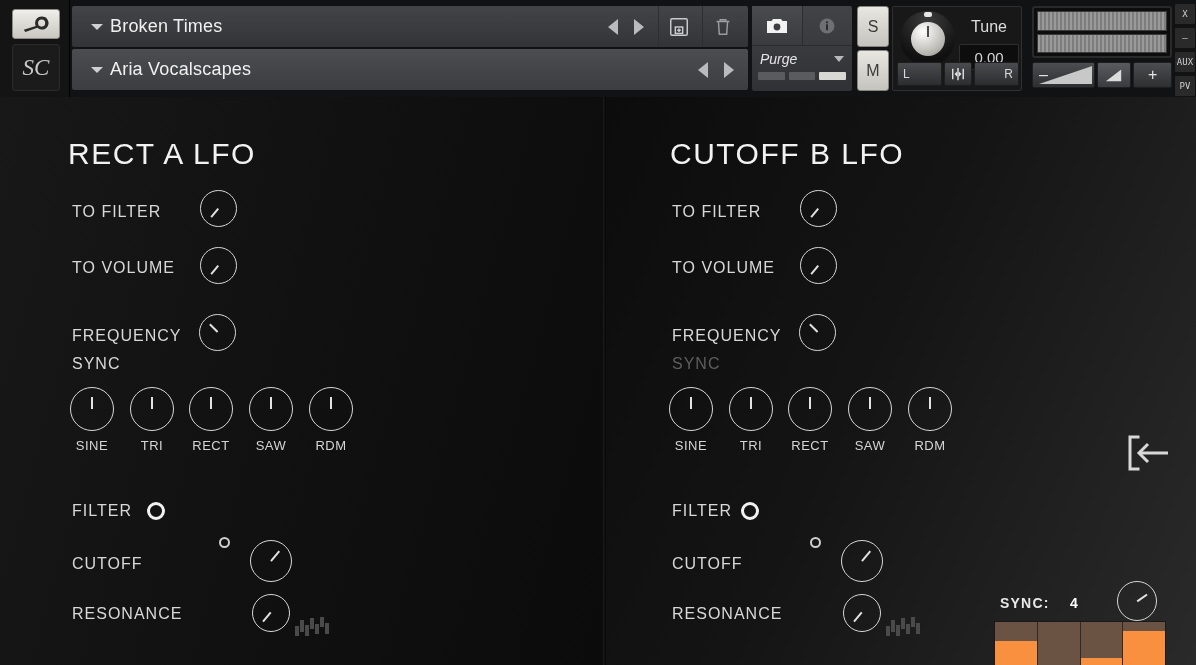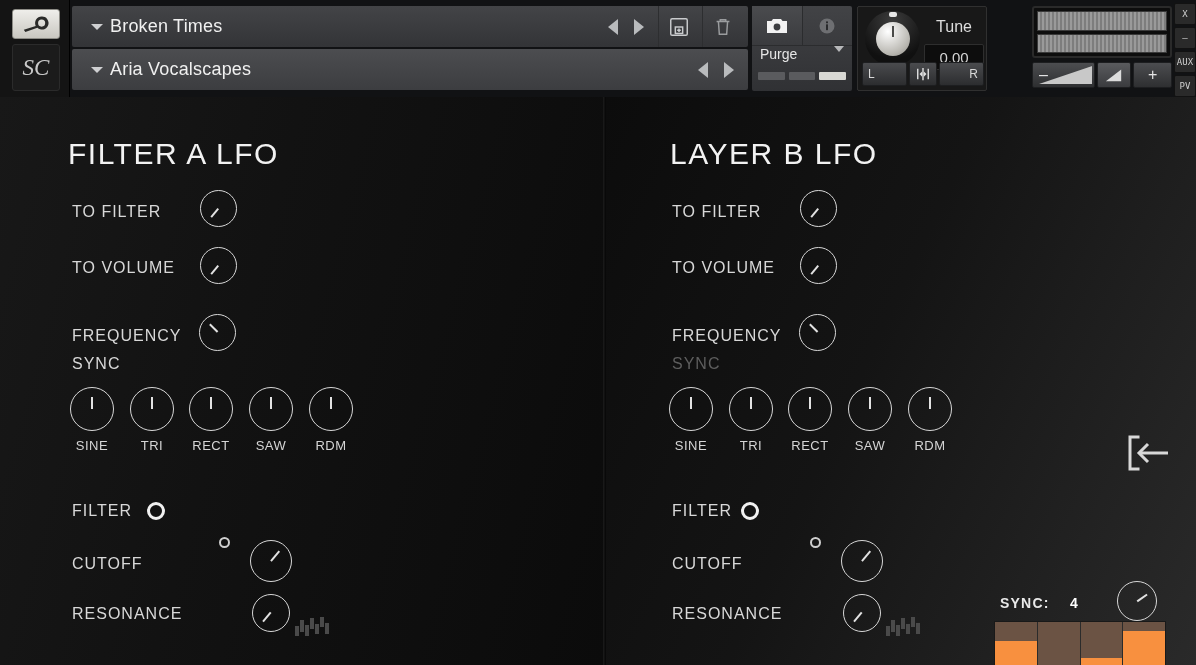--- a/index.html
+++ b/index.html
@@ -43,34 +43,34 @@
             border-left:1px solid #2d2e30; }
   .icobtn svg { width:22px;height:22px; }
 
   .purge-box { position:absolute; left:752px; top:6px; width:100px; height:85px;
                background:linear-gradient(#424346,#303134); border-radius:2px; }
   .purge-top { display:flex; height:40px; border-bottom:1px solid #2b2c2e; }
   .purge-cam { flex:1; display:flex;align-items:center;justify-content:center;
                background:linear-gradient(#4a4b4e,#3a3b3e); }
   .purge-info { flex:1; display:flex;align-items:center;justify-content:center;
                 border-left:1px solid #2b2c2e; }
-  .purge-label { display:flex; height:26px; padding:0 8px; }
+  .purge-label { display:flex; align-items:center; height:26px; padding:0 8px;font-style:italic; }
   .purge-label span { font-size:14px; color:#e6e6e6; flex:1; }
   .purge-label i { width:0;height:0;border-left:5px solid transparent;border-right:5px solid transparent;
                    border-top:6px solid #b7b8ba; }
   .purge-bars { display:flex; gap:4px; padding:0 6px; }
   .pbar { height:8px; flex:1; background:#5a5b5e; border-radius:1px; }
   .pbar.on { background:#d8d8d4; }
 
   .sm-col { position:absolute; left:857px; top:6px; width:32px; height:85px; }
   .smbtn { width:32px; height:41px; background:linear-gradient(#e8e7e2,#c4c3bd);
            border:1px solid #85847f; border-radius:3px; display:flex;align-items:center;justify-content:center;
            color:#3a3a38; font-size:16px; margin-bottom:3px; }
 
-  .tune-box { position:absolute; left:857px; top:6px; width:130px; height:85px;
+  .tune-box { position:absolute; left:892px; top:6px; width:130px; height:85px;
               background:#181818; border:1px solid #303030; border-radius:2px; }
   .knob-big { position:absolute; left:7px; top:4px; width:55px; height:55px; border-radius:50%;
               background:radial-gradient(circle at 50% 18%, #3c3c3c, #101010 72%);
               display:flex; align-items:center; justify-content:center; }
   .knob-big::before { content:""; position:absolute; top:1px; left:50%; transform:translateX(-50%);
                       width:8px; height:5px; background:#e8e8e8; border-radius:2px; }
   .knob-big .cap { width:34px; height:34px; border-radius:50%;
                    background:radial-gradient(circle at 35% 28%, #ffffff, #b9b7b1 68%, #8e8c87);
                    position:relative; }
   .knob-big .cap::after { content:""; position:absolute; left:50%; top:4px; width:2px; height:11px;
@@ -280,21 +280,21 @@
     </div>
   </div>
 
   <div class="body">
 
     <div class="panel a"></div>
     <div class="panel b"></div>
     <div class="panel-split"></div>
 
     <div>
-      <div class="panel-title" style="left:68px; top:40px;">FILTER A LFO</div>
+      <div class="panel-title" style="left:68px; top:40px;">RECT A LFO</div>
 
       <div class="ctl-label" style="left:72px; top:106px;">TO FILTER</div>
       <div class="knob" id="ka-tf" style="left:200px; top:93px; width:37px; height:37px;">
           <div class="ptr" style="height: 11.47px; margin-left: -0.75px; margin-top: -11.47px; transform: rotate(-140deg);"></div>
         </div>
 
       <div class="ctl-label" style="left:72px; top:162px;">TO VOLUME</div>
       <div class="knob" id="ka-tv" style="left:200px; top:150px; width:37px; height:37px;">
           <div class="ptr" style="height: 11.47px; margin-left: -0.75px; margin-top: -11.47px; transform: rotate(-140deg);"></div>
         </div>
@@ -353,21 +353,21 @@
           <div class="ptr" style="height: 13.02px; margin-left: -0.75px; margin-top: -13.02px; transform: rotate(40deg);"></div>
         </div>
 
       <div class="ctl-label" style="left:72px; top:508px;">RESONANCE</div>
       <div class="knob" id="ka-rs" style="left:252px; top:497px; width:38px; height:38px;">
           <div class="ptr" style="height: 11.78px; margin-left: -0.75px; margin-top: -11.78px; transform: rotate(-140deg);"></div>
         </div>
     </div>
 
     <div>
-      <div class="panel-title" style="left:670px; top:40px;">LAYER B LFO</div>
+      <div class="panel-title" style="left:670px; top:40px;">CUTOFF B LFO</div>
 
       <div class="ctl-label" style="left:672px; top:106px;">TO FILTER</div>
       <div class="knob" id="kb-tf" style="left:800px; top:93px; width:37px; height:37px;">
           <div class="ptr" style="height: 11.47px; margin-left: -0.75px; margin-top: -11.47px; transform: rotate(-140deg);"></div>
         </div>
 
       <div class="ctl-label" style="left:672px; top:162px;">TO VOLUME</div>
       <div class="knob" id="kb-tv" style="left:800px; top:150px; width:37px; height:37px;">
           <div class="ptr" style="height: 11.47px; margin-left: -0.75px; margin-top: -11.47px; transform: rotate(-140deg);"></div>
         </div>

